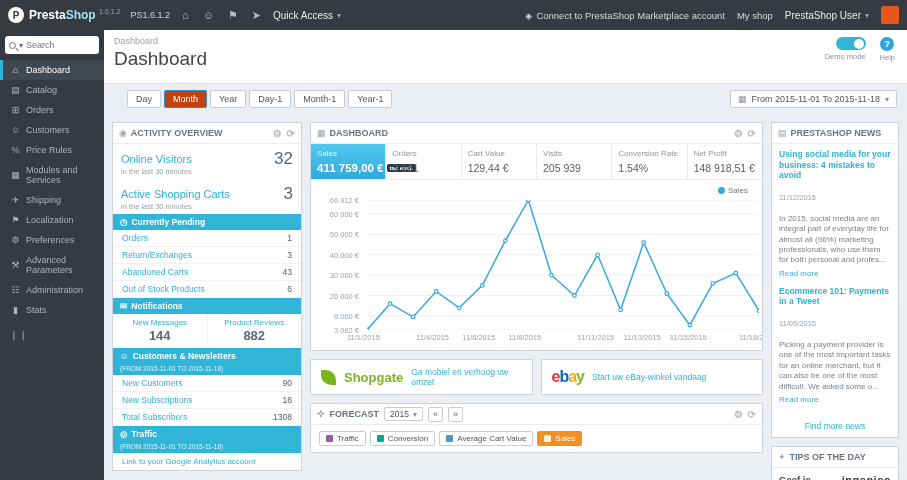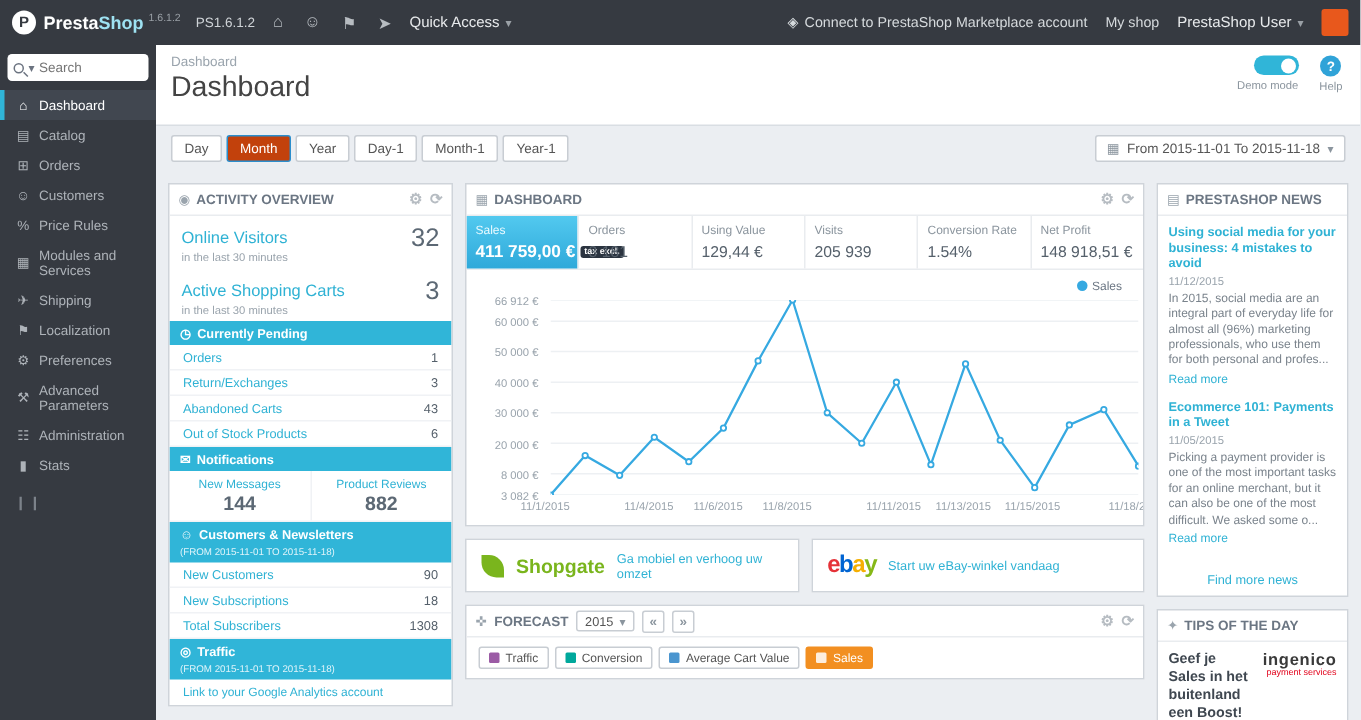--- a/index.html
+++ b/index.html
@@ -118,21 +118,21 @@
 .chips{display:flex;gap:4px;padding:6px 8px;}
 .chip{display:flex;align-items:center;gap:4px;border:1px solid #c8cdd3;border-radius:2px;background:#fff;font-size:8px;color:#555;padding:2px 6px;cursor:pointer;}
 .chip-sq{width:7px;height:7px;display:inline-block;border-radius:1px;}
 .chip.active{background:#f28f21;border-color:#f28f21;color:#fff;}
 .chip.active .chip-sq{background:#fff !important;opacity:.85;}
 
 
 .news-body{padding:5px 7px;}
 .article{margin-bottom:8px;}
 .art-title{color:#2fb2d4;font-size:8.5px;font-weight:bold;line-height:1.25;cursor:pointer;}
-.art-date{font-size:7.5px;color:#9aa4ad;margin:2px 0;}
+.art-date{font-size:7.5px;color:#9aa4ad;margin:12px 0;}
 .art-body{font-size:8px;color:#7a838c;line-height:1.3;}
 .art-link{display:inline-block;font-size:8px;color:#2fb2d4;margin-top:2px;cursor:pointer;text-decoration:none;}
 .more-news{display:block;text-align:center;font-size:8.5px;color:#2fb2d4;padding:4px 0 6px;cursor:pointer;text-decoration:none;}
 
 
 .tips-body{padding:6px 7px;}
 .tips-top{display:flex;gap:6px;}
 .tips-headline{font-size:9.5px;font-weight:bold;color:#3f4750;line-height:1.25;flex:1;}
 .ing{flex:none;text-align:right;}
 .ing-name{font-size:11px;font-weight:bold;color:#3a3a3a;letter-spacing:.5px;}
@@ -241,21 +241,21 @@
         <span class="tiny-label">Demo mode</span>
       </div>
       <div class="help">
         <span class="help-circle">?</span>
         <span class="tiny-label">Help</span>
       </div>
     </div>
   </div>
 
   <div class="filterbar">
-    <span id="filter-buttons" style="display:flex;gap:3px;">
+    <span id="filter-buttons" style="display:flex;gap:3px;margin-left:13px;">
         <button class="fbtn">Day</button>
         <button class="fbtn active">Month</button>
         <button class="fbtn">Year</button>
         <button class="fbtn">Day-1</button>
         <button class="fbtn">Month-1</button>
         <button class="fbtn">Year-1</button>
       </span>
     <button class="date-btn">
       <span class="cal-ico">▦</span>
       <span>From 2015-11-01 To 2015-11-18</span>
@@ -372,21 +372,21 @@
         <div class="kpi-row" id="kpi-row">
             <div class="kpi active">
               <div class="kpi-label">Sales</div>
               <div class="kpi-value">411 759,00 €<span class="kpi-badge">tax excl.</span></div>
             </div>
             <div class="kpi">
               <div class="kpi-label">Orders</div>
               <div class="kpi-value">3 181</div>
             </div>
             <div class="kpi">
-              <div class="kpi-label">Using Value</div>
+              <div class="kpi-label">Cart Value</div>
               <div class="kpi-value">129,44 €</div>
             </div>
             <div class="kpi">
               <div class="kpi-label">Visits</div>
               <div class="kpi-value">205 939</div>
             </div>
             <div class="kpi">
               <div class="kpi-label">Conversion Rate</div>
               <div class="kpi-value">1.54%</div>
             </div>

